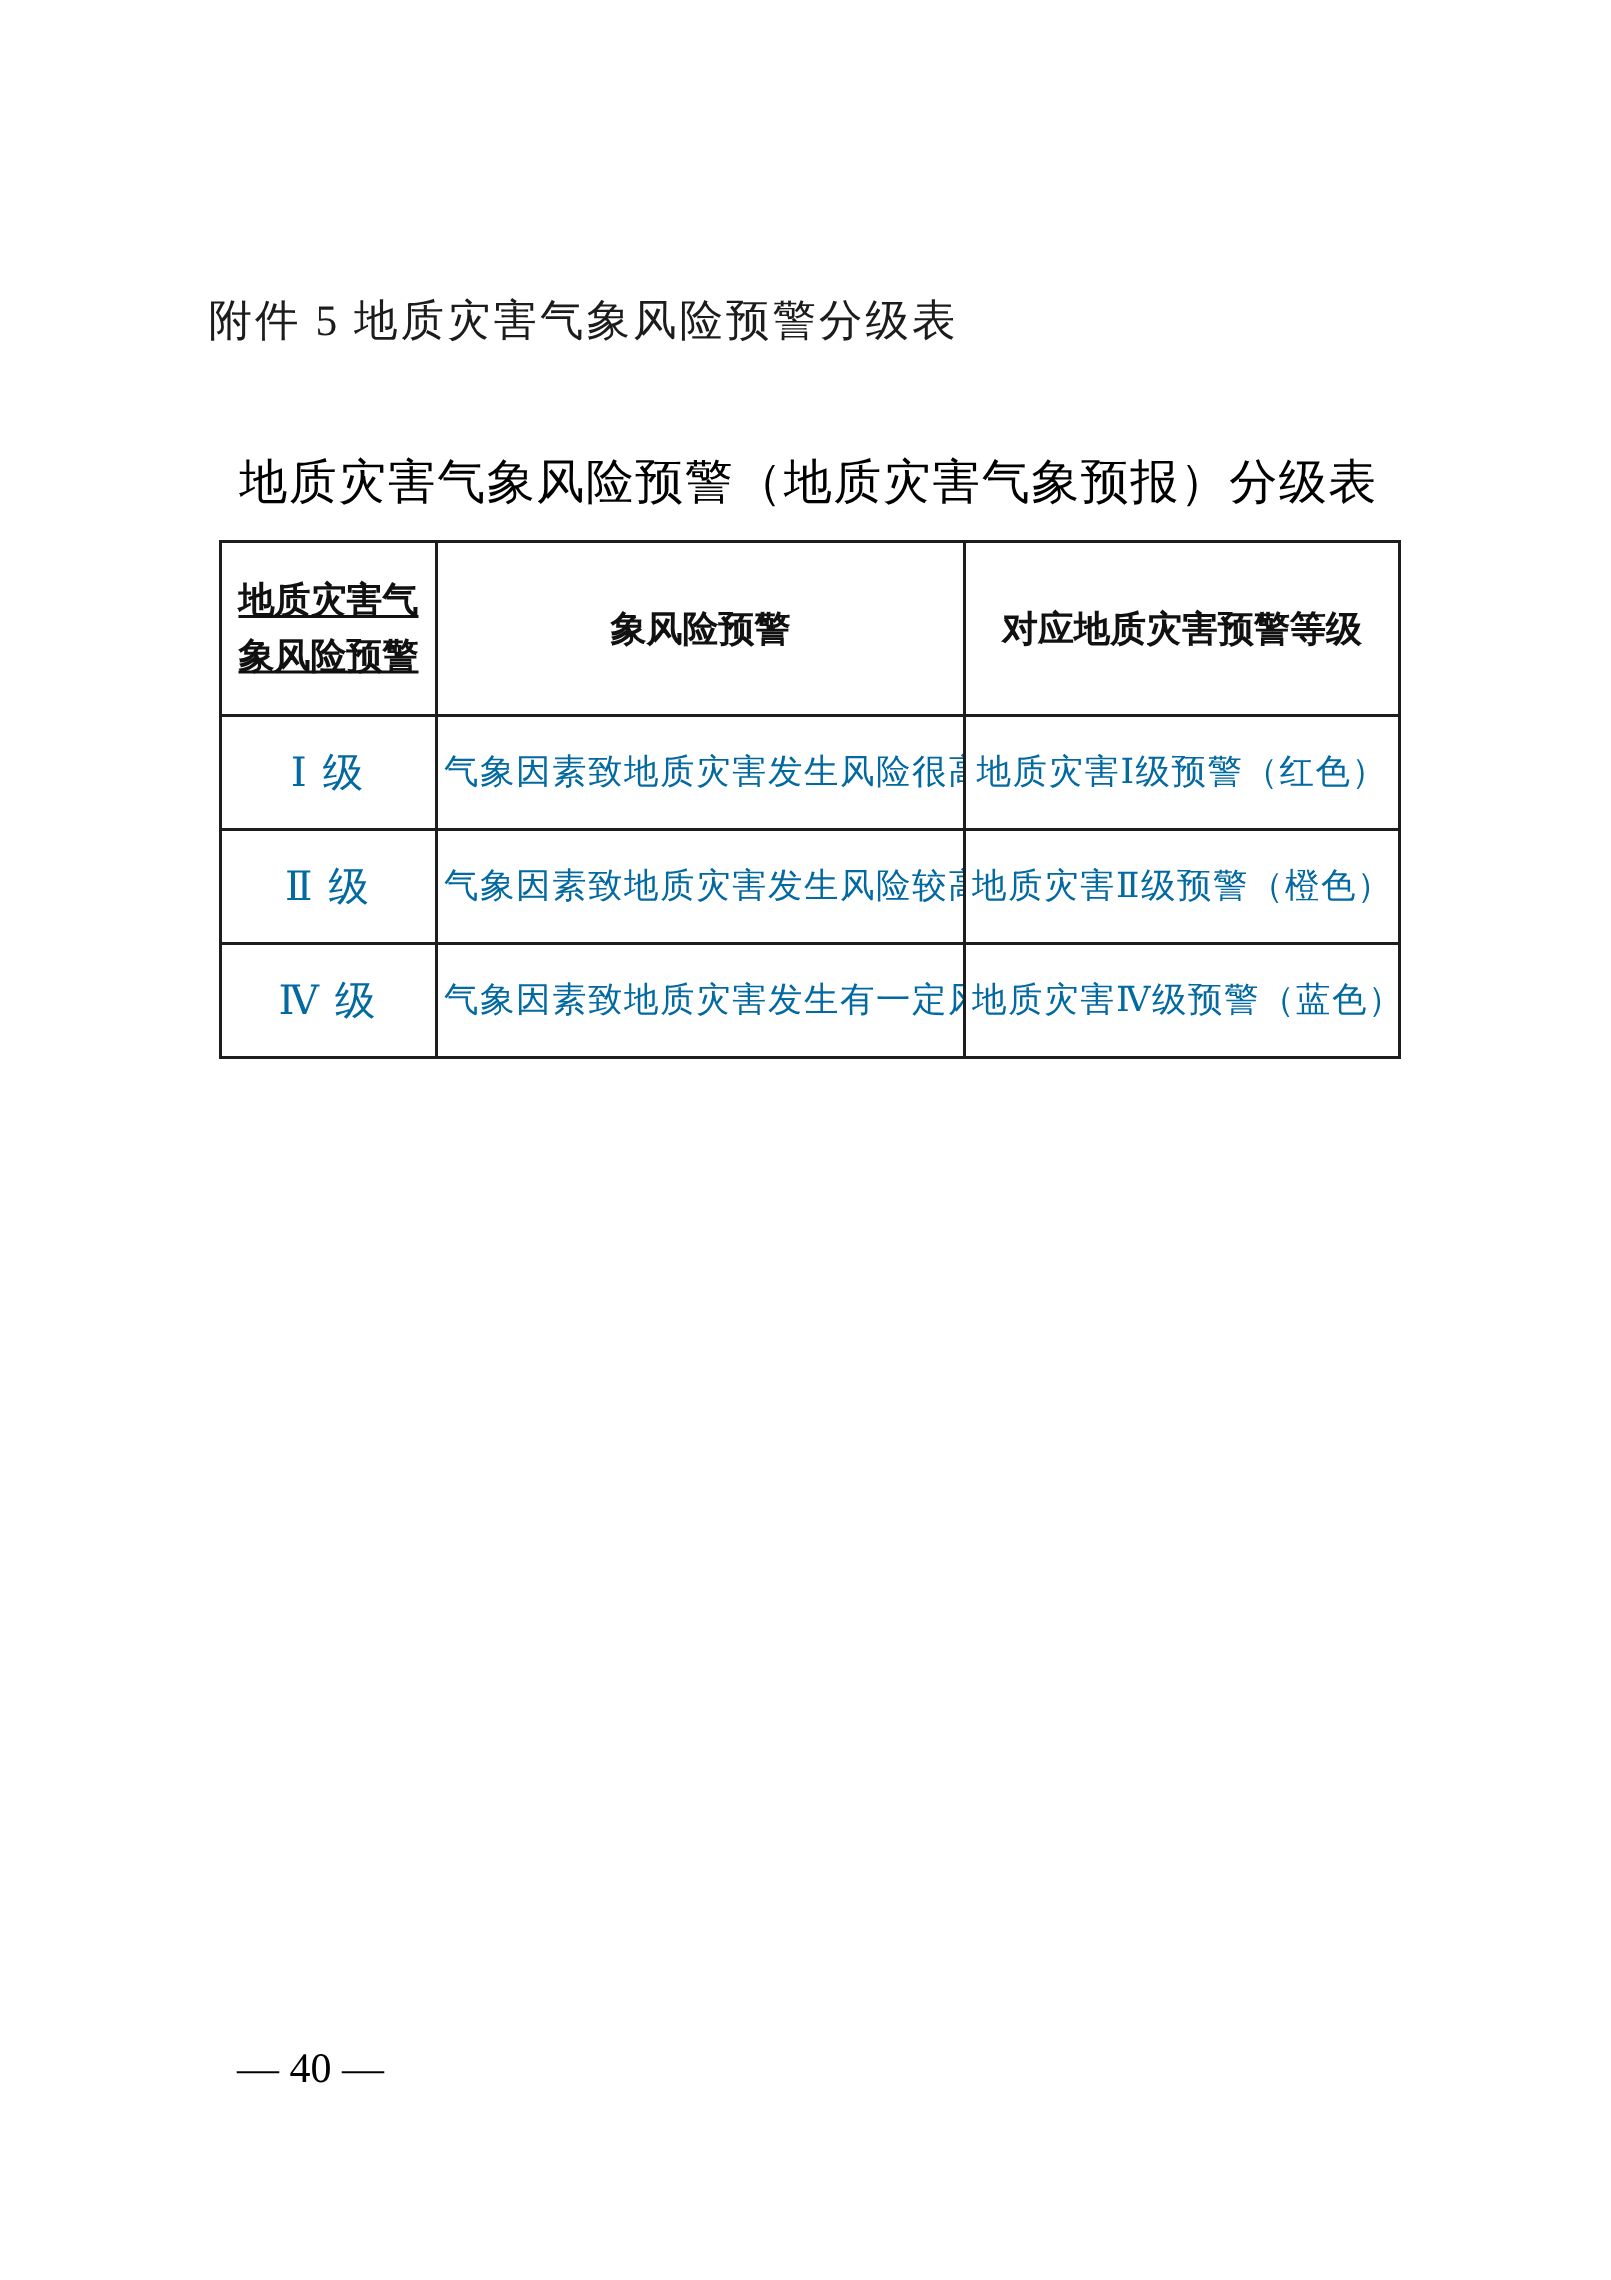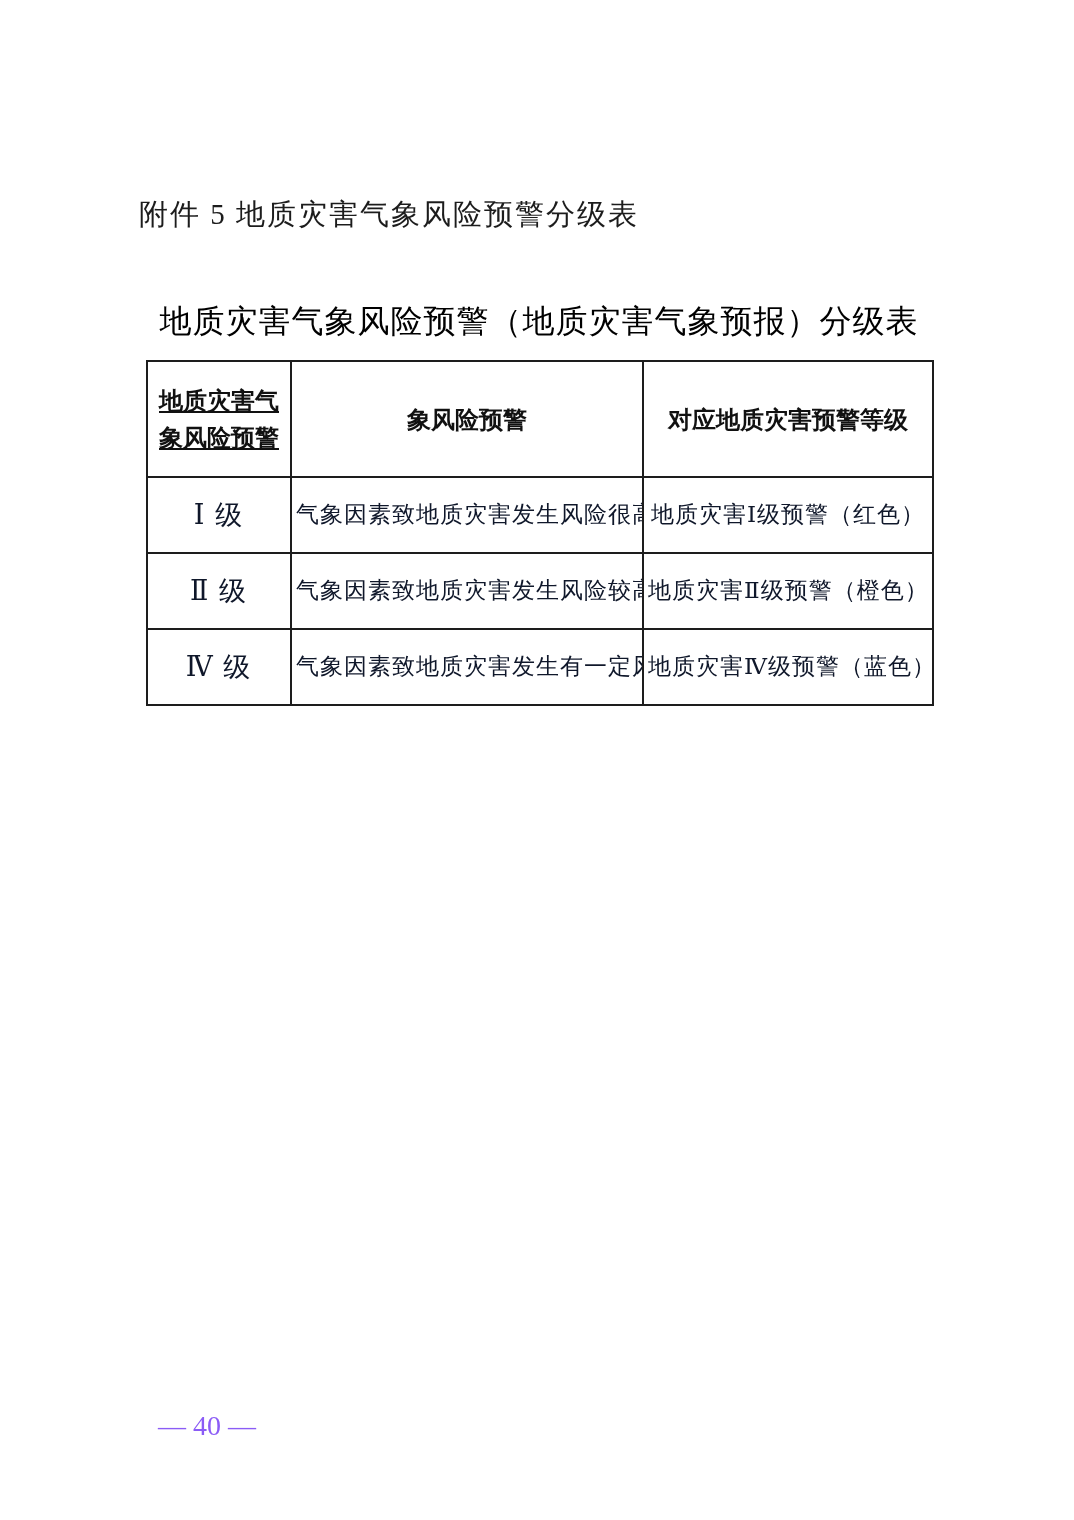--- a/index.html
+++ b/index.html
@@ -69,37 +69,36 @@
   th.col-level-header {
     white-space: pre-line;
     text-decoration: underline;
   }
   table.class-table tbody td {
     height: 74px;
     font-family: "Liberation Serif", "DejaVu Serif", serif;
     font-size: 23px;
     line-height: 30px;
     letter-spacing: 1px;
-    color: #0f172a;
+    color: #0369a1;
     white-space: nowrap;
   }
   table.class-table tbody td.cell-level {
     font-size: 27px;
     letter-spacing: 2px;
   }
   .page-footer {
     position: absolute;
     left: 158px;
     top: 1363px;
     font-family: "Liberation Serif", "DejaVu Serif", serif;
     font-size: 28px;
     line-height: 34px;
-    color: #8b5cf6;
+    color: #000000;
     white-space: nowrap;
-    margin-top: 46px;
   }
 </style>
 </head>
 <body>
 
 <div class="page">
 
   <div class="attachment-heading">附件 5 地质灾害气象风险预警分级表</div>
 
   <div class="doc-title">地质灾害气象风险预警（地质灾害气象预报）分级表</div>

